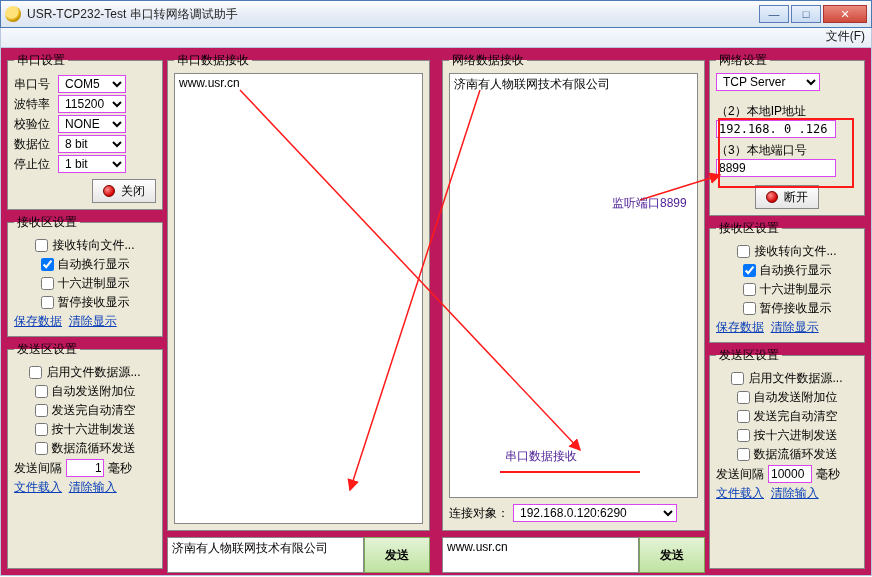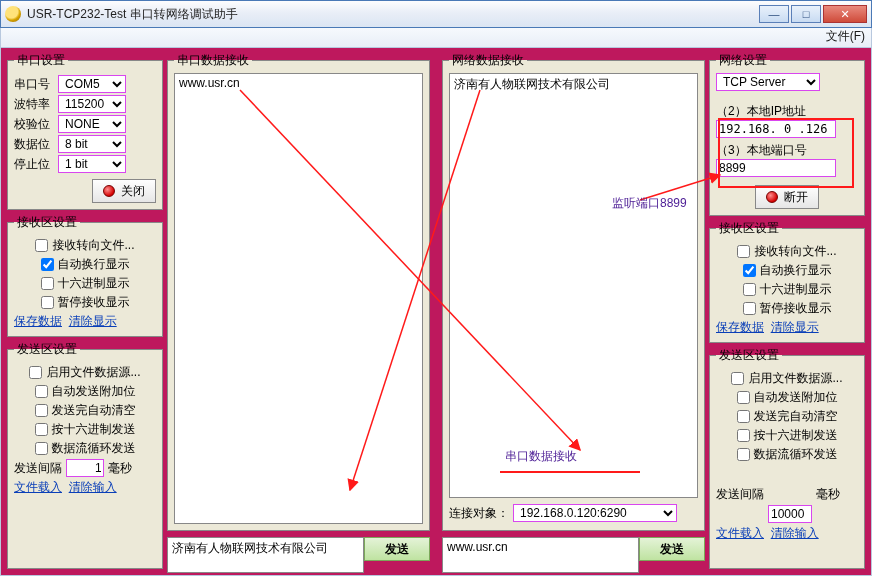--- a/index.html
+++ b/index.html
@@ -24,21 +24,21 @@
 .row { display: flex; align-items: center; margin: 2px 0; gap: 4px; }
 .row label { width: 40px; }
 select, input[type=text] { border: 1px solid #d946ef; background: #fff; height: 18px; padding: 0 2px; }
 select { width: 68px; }
 .cb { display: flex; align-items: center; gap: 4px; margin: 2px 0; justify-content: center; }
 .cb input { margin: 0; }
 
 .link { color: #0a3fb8; text-decoration: underline; cursor: pointer; }
 .btn { border: 1px solid #888; background: linear-gradient(#fefefe,#e6e6e6); height: 24px; display: inline-flex; align-items: center; justify-content: center; padding: 0 10px; gap: 6px; }
 .dotred { width: 12px; height: 12px; border-radius: 50%; background: radial-gradient(circle at 35% 35%,#ff8d8d,#d40000 70%); border: 1px solid #700; }
-.sendbtn { background: linear-gradient(#e4f3d7,#bfe3a1); border: 1px solid #7ba85a; height: 24px; width: 66px; font-weight: bold; }
+.sendbtn { background: linear-gradient(#e4f3d7,#bfe3a1); border: 1px solid #7ba85a; height: 36px; width: 66px; font-weight: bold; }
 
 .columns { display: flex; gap: 4px; height: 100%; }
 .col-left, .col-right { width: 156px; display: flex; flex-direction: column; }
 .col-mid { flex: 1; display: flex; gap: 12px; }
 .midcol { flex: 1; display: flex; flex-direction: column; }
 
 .rxbox { border: 1px solid #888; background: #fff; flex: 1; padding: 2px 4px; position: relative; overflow: hidden; }
 .txrow { display: flex; align-items: stretch; margin-top: 2px; }
 .txbox { border: 1px solid #888; background: #fff; flex: 1; height: 36px; padding: 2px 4px; }
 
@@ -233,21 +233,21 @@
         <div class="cb">
             <input type="checkbox" style="">
             <span>按十六进制发送</span>
           </div>
         <div class="cb">
             <input type="checkbox" style="">
             <span>数据流循环发送</span>
           </div>
         <div class="row">
             <span>发送间隔</span>
-            <input type="text" style="width: 44px; margin-top: 40px;" value="10000">
+            <input type="text" style="width: 44px;" value="10000">
             <span>毫秒</span>
           </div>
         <div><span class="link">文件载入</span>&nbsp;&nbsp;<span class="link">清除输入</span></div>
       </fieldset>
     </div>
   </div>
 
 </div>
 
 <svg class="overlay">

